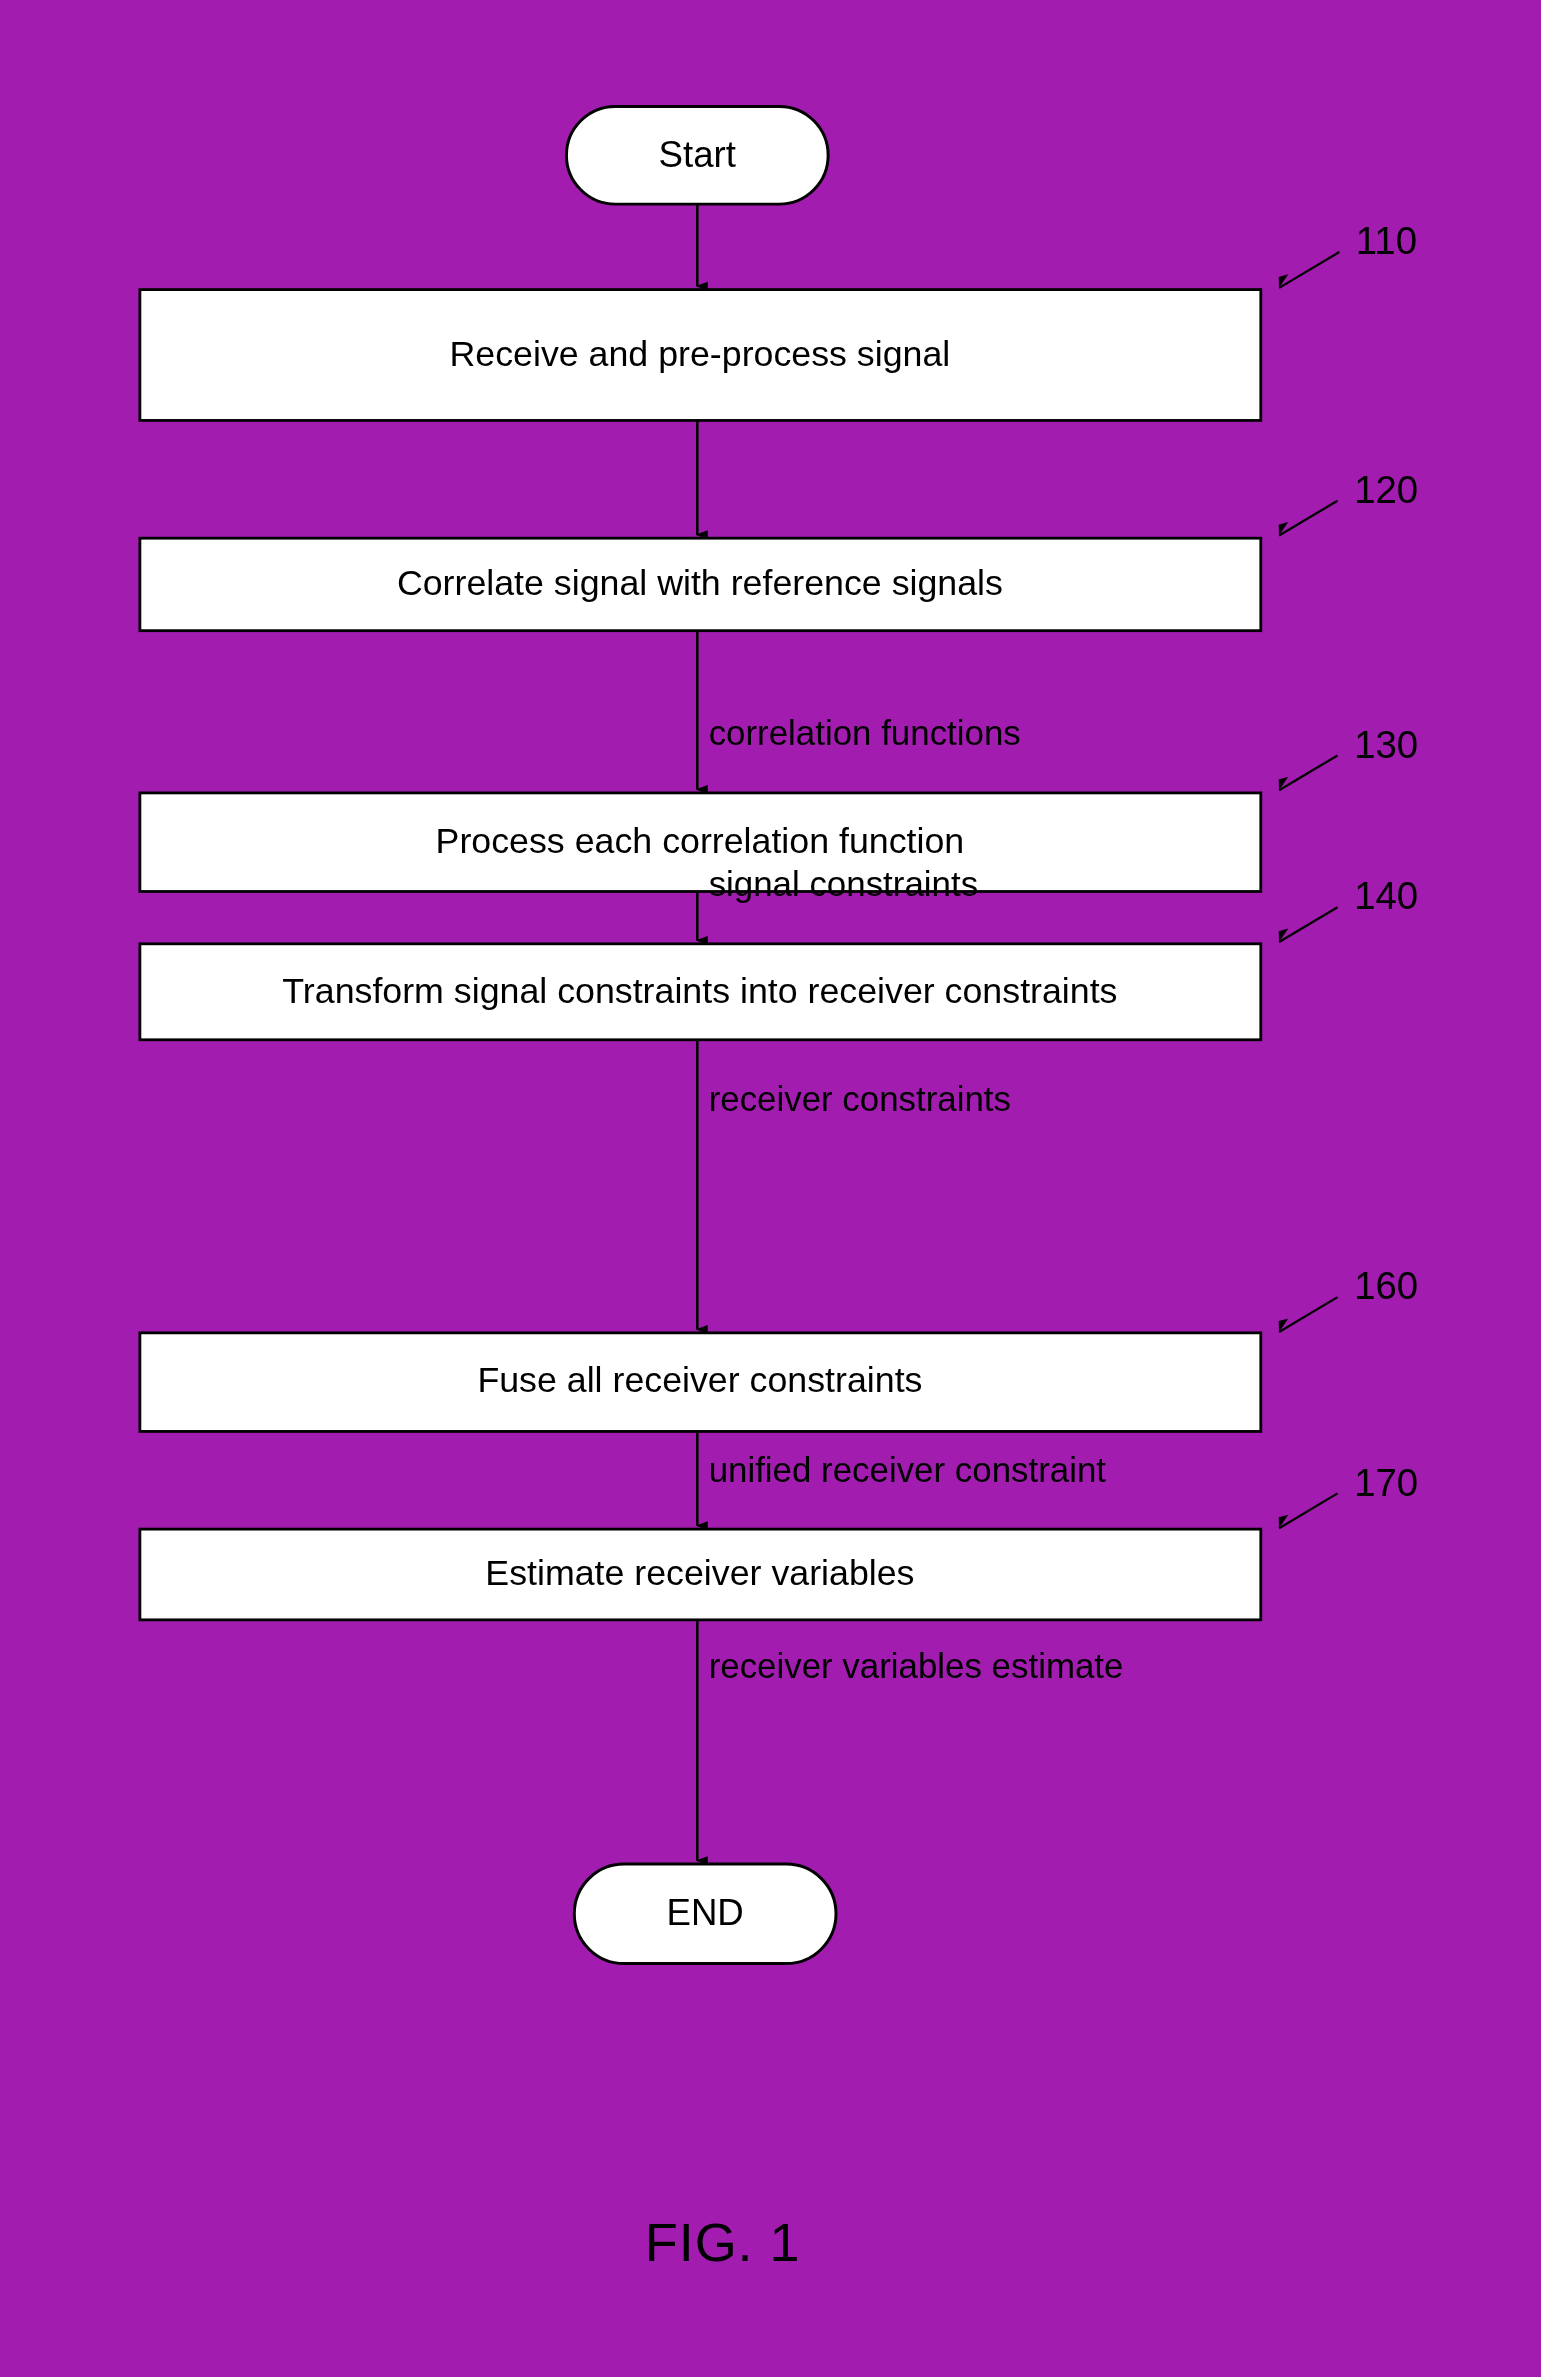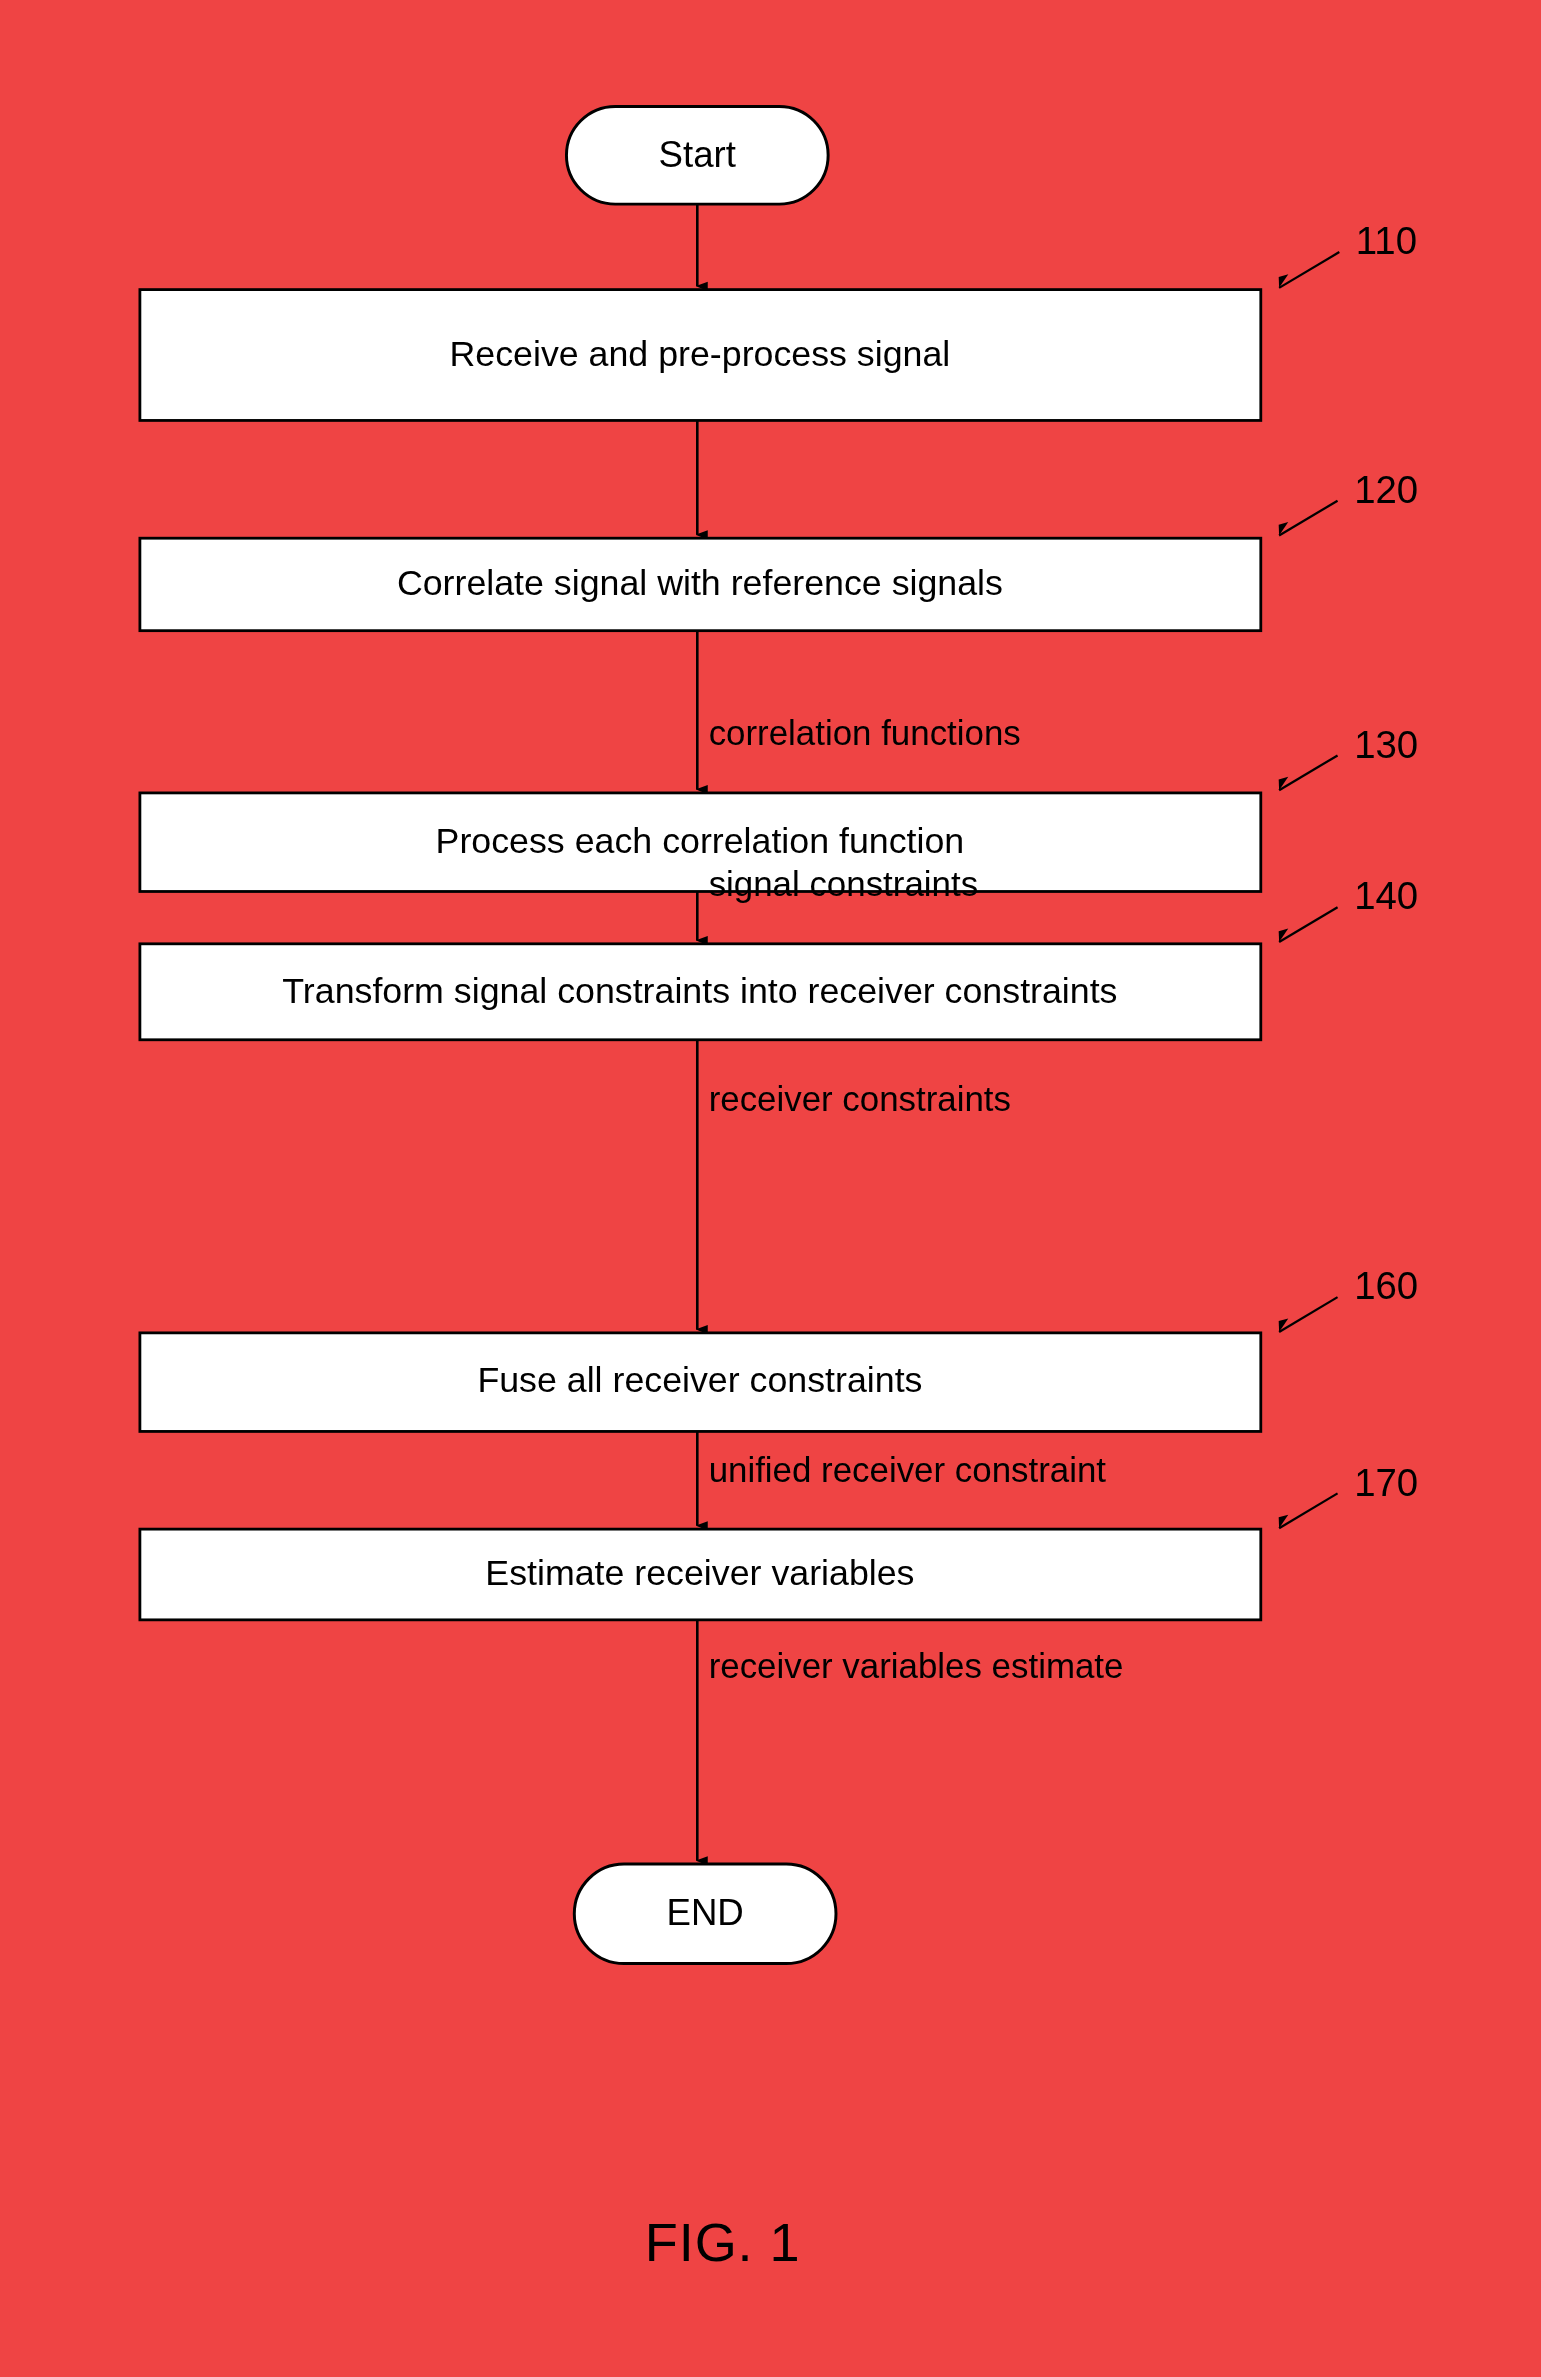--- a/index.html
+++ b/index.html
@@ -8,21 +8,21 @@
     background: #ffffff;
   }
   body {
     font-family: "Liberation Sans", sans-serif;
     color: #000000;
   }
   #page {
     position: relative;
     width: 1542px;
     height: 2377px;
-    background: #ef4444;
+    background: #a21caf;
     overflow: hidden;
     text-decoration: underline;
   }
   #flow-svg {
     position: absolute;
     left: 0;
     top: 0;
     width: 1542px;
     height: 2377px;
   }

